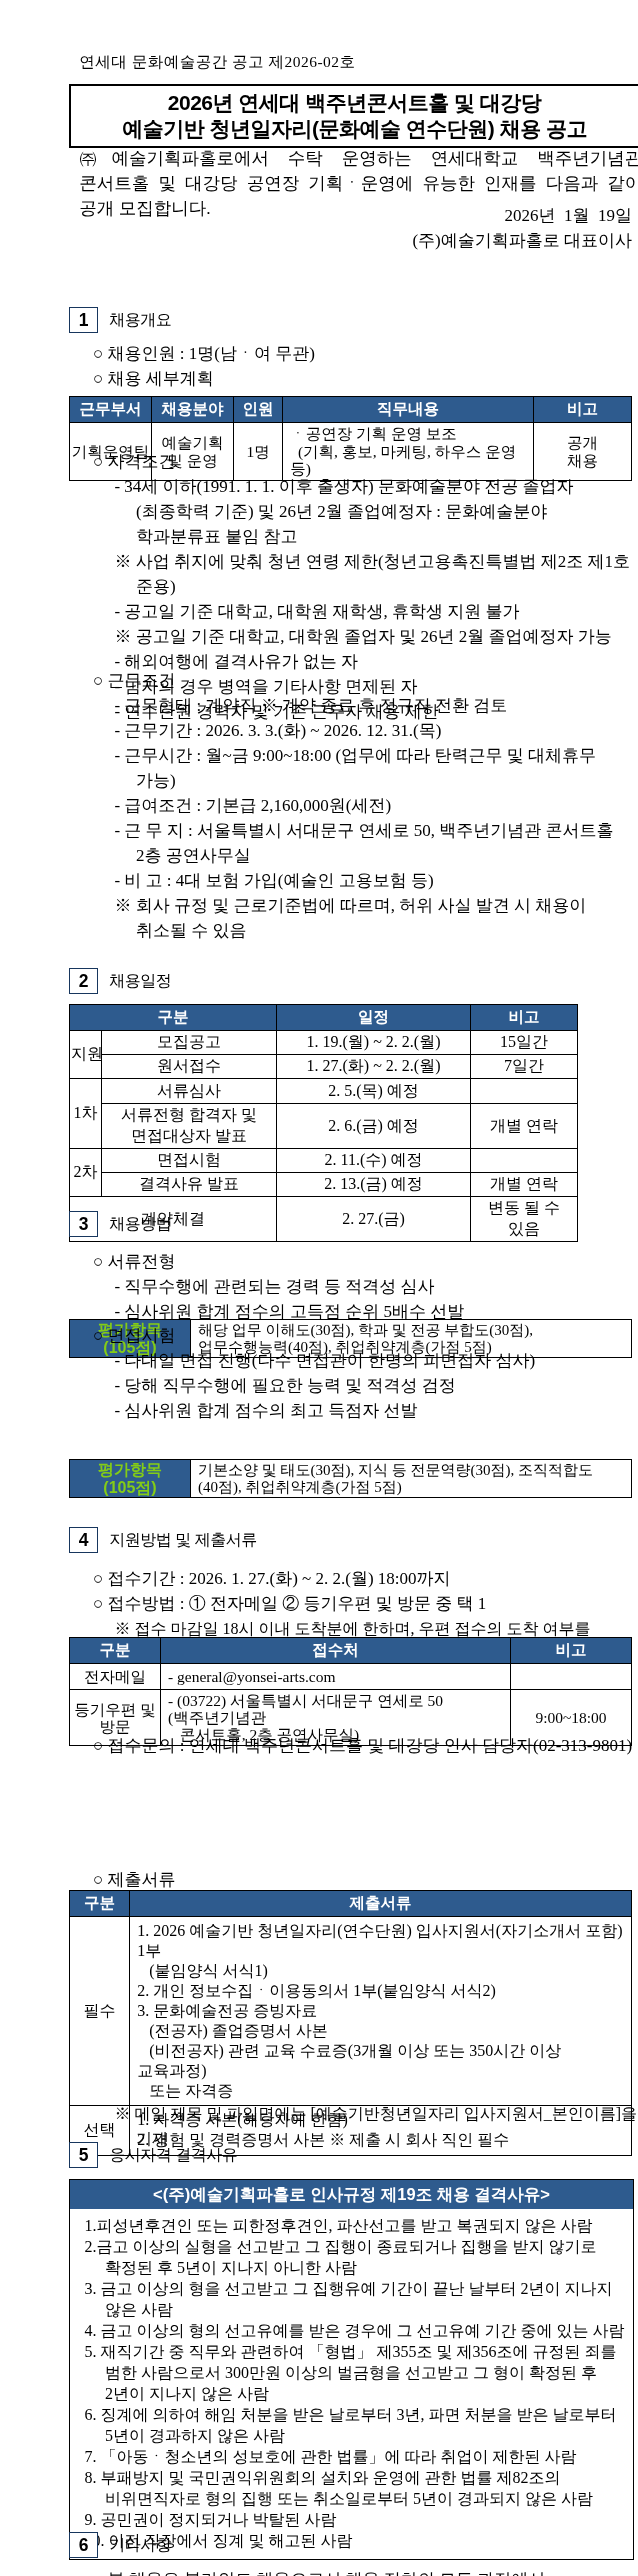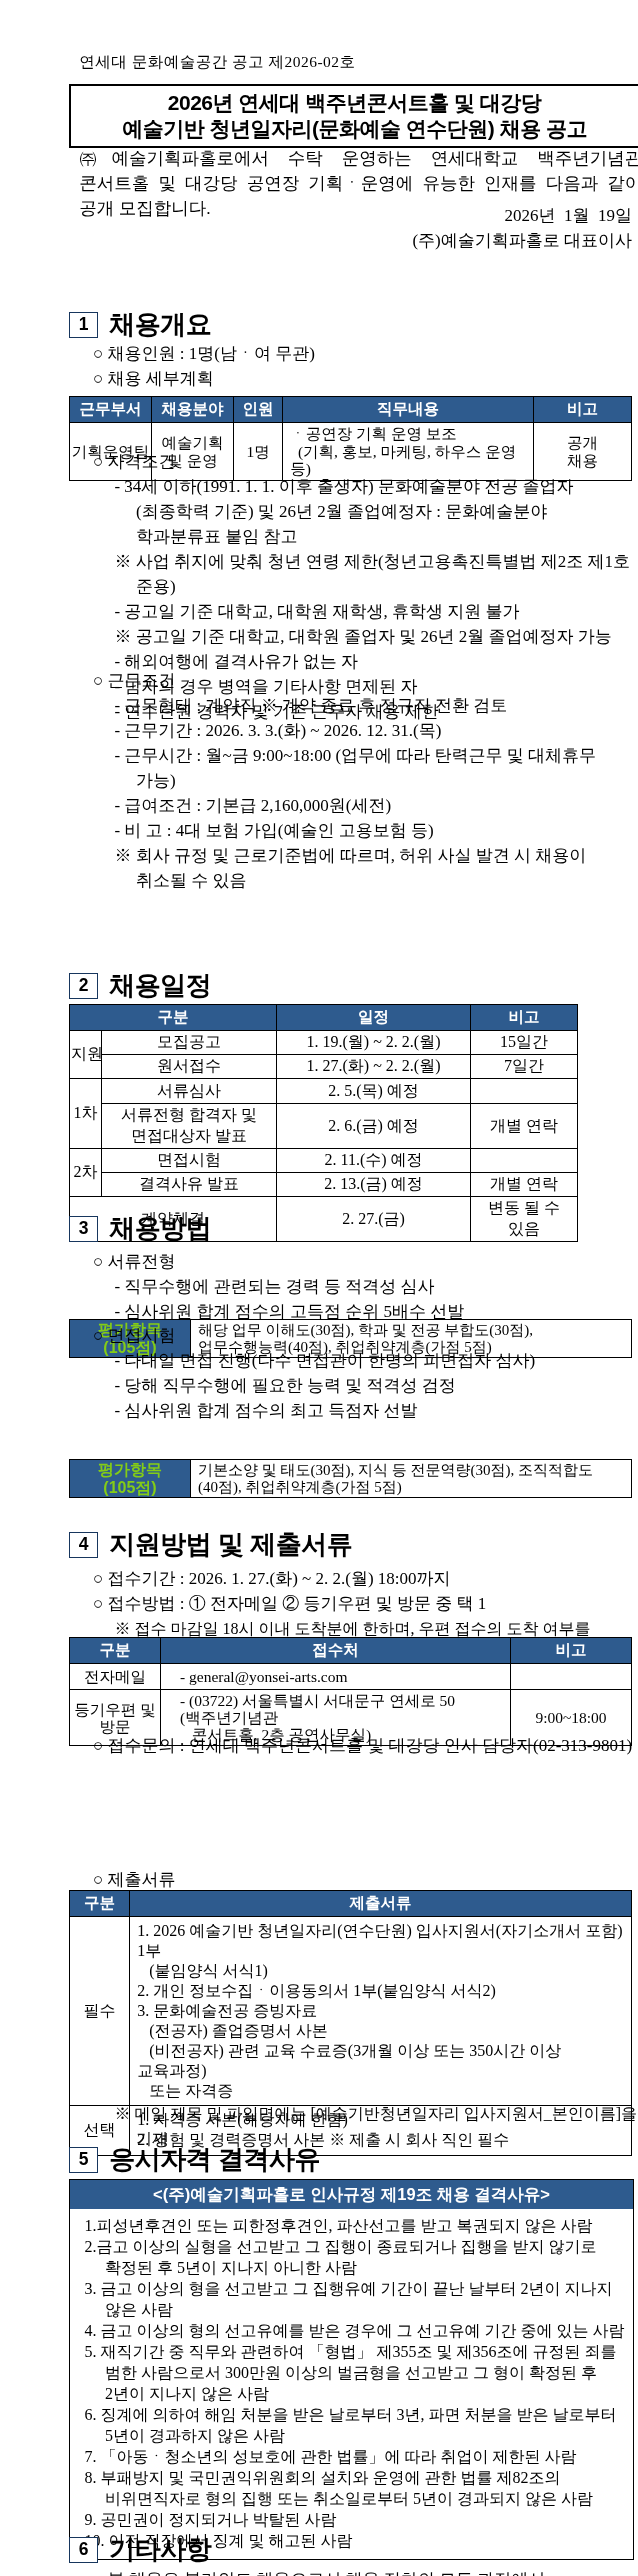--- a/index.html
+++ b/index.html
@@ -7,40 +7,40 @@
   #page{position:relative;width:639px;height:3613px;background:#fff;overflow:hidden;}
   .abs{position:absolute;left:69px;width:563px;}
   .ref{font-size:15.5px;padding-left:10.3px;letter-spacing:0.5px;}
   .title-box{border:2.1px solid #000;text-align:center;padding:4.1px 2.1px;}
   .title-line{font-family:"Liberation Sans",sans-serif;font-weight:800;font-size:21px;line-height:26px;letter-spacing:-0.5px;}
   .intro{font-size:17.5px;line-height:25px;text-align:justify;word-break:keep-all;padding:0 2.1px 0 10.3px;}
   .rline{font-size:17px;text-align:right;padding-right:45px;white-space:pre-wrap;}
   .sec-h{display:flex;align-items:center;gap:11.3px;}
   .sec-no{width:27px;height:24px;border:1.5px solid #17365d;display:flex;align-items:center;justify-content:center;
           font-family:"Liberation Sans",sans-serif;font-weight:bold;font-size:17.5px;background:#fff;}
-  .sec-title{font-family:"Liberation Sans",sans-serif;font-weight:700;font-size:26px;letter-spacing:-0.5px;}
+  .sec-title{font-family:"Liberation Sans",sans-serif;font-weight:400;font-size:16px;letter-spacing:-0.5px;}
   .body-line{font-size:17px;line-height:25px;word-break:keep-all;}
   .oi{padding-left:49px;text-indent:-25px;}
   .di{padding-left:67px;text-indent:-21.6px;}
   table{border-collapse:collapse;table-layout:fixed;}
   th,td{border:1px solid #000;word-break:keep-all;}
   th{background:#2e5b8e;color:#fff;font-family:Liberation Mono, monospace;font-weight:bold;font-size:15.5px;padding:2.1px 1px;}
   td{font-size:15.5px;text-align:center;vertical-align:middle;}
   .pre{white-space:pre-wrap;}
   .t1{width:563px;}
   .t1 td{line-height:17.5px;padding:2.1px 1px;}
   .t1 .duty{text-align:left;padding-left:7.2px;}
   .sched{width:509px;}
   .sched td{font-size:16px;padding:1px;}
   .evalt{width:563px;border:1.5px solid #000;}
   .evalt .lbl{background:#2e5b8e;color:#84cc16;font-family:"Liberation Sans",sans-serif;font-weight:bold;font-size:16px;line-height:17.5px;width:121px;}
   .evalt .txt{text-align:left;font-size:15px;line-height:17px;padding:1px 7px;}
   .recv{width:563px;}
   .recv td{font-size:15.5px;line-height:17px;padding:2.1px 1px;}
-  .recv .place{text-align:left;padding-left:19px;padding-right:4.1px;}
+  .recv .place{text-align:left;padding-left:7px;padding-right:4.1px;}
   .docs{width:563px;}
   .docs td{font-size:16px;line-height:20px;padding:3.1px 1px;}
   .docs .content{text-align:left;padding:4.1px 5.2px 4.1px 7.2px;}
   .dq-box{border:1px solid #000;}
   .dq-title{background:#2e5b8e;color:#fff;text-align:center;font-family:"Liberation Sans",sans-serif;font-weight:bold;font-size:16.5px;padding:3.6px 0;}
   .dq-items{padding:6.2px 5.2px 7.2px 14.4px;}
   .dq-items .gi{font-size:16px;line-height:21px;padding-left:20.6px;text-indent:-20.6px;word-break:keep-all;}
   .s6 .oi{line-height:24px;}
 </style>
 </head>
@@ -114,20 +114,21 @@
       </div>
   </div>
 
   <div class="abs" style="top:668px;">
     <div class="body-line oi">○ 근무조건</div>
     <div>
         <div class="body-line di">- 근무형태 : 계약직 ※ 계약 종료 후 정규직 전환 검토</div>
         <div class="body-line di">- 근무기간 : 2026. 3. 3.(화) ~ 2026. 12. 31.(목)</div>
         <div class="body-line di">- 근무시간 : 월~금 9:00~18:00 (업무에 따라 탄력근무 및 대체휴무 가능)</div>
         <div class="body-line di">- 급여조건 : 기본급 2,160,000원(세전)</div>
+        <div class="body-line di">- 근 무 지 : 서울특별시 서대문구 연세로 50, 백주년기념관 콘서트홀 2층 공연사무실</div>
         <div class="body-line di">- 비   고 : 4대 보험 가입(예술인 고용보험 등)</div>
         <div class="body-line di">※ 회사 규정 및 근로기준법에 따르며, 허위 사실 발견 시 채용이 취소될 수 있음</div>
       </div>
   </div>
 
   <div class="abs sec-h" style="top:968px;">
     <div class="sec-no">2</div>
     <div class="sec-title">채용일정</div>
   </div>
 

